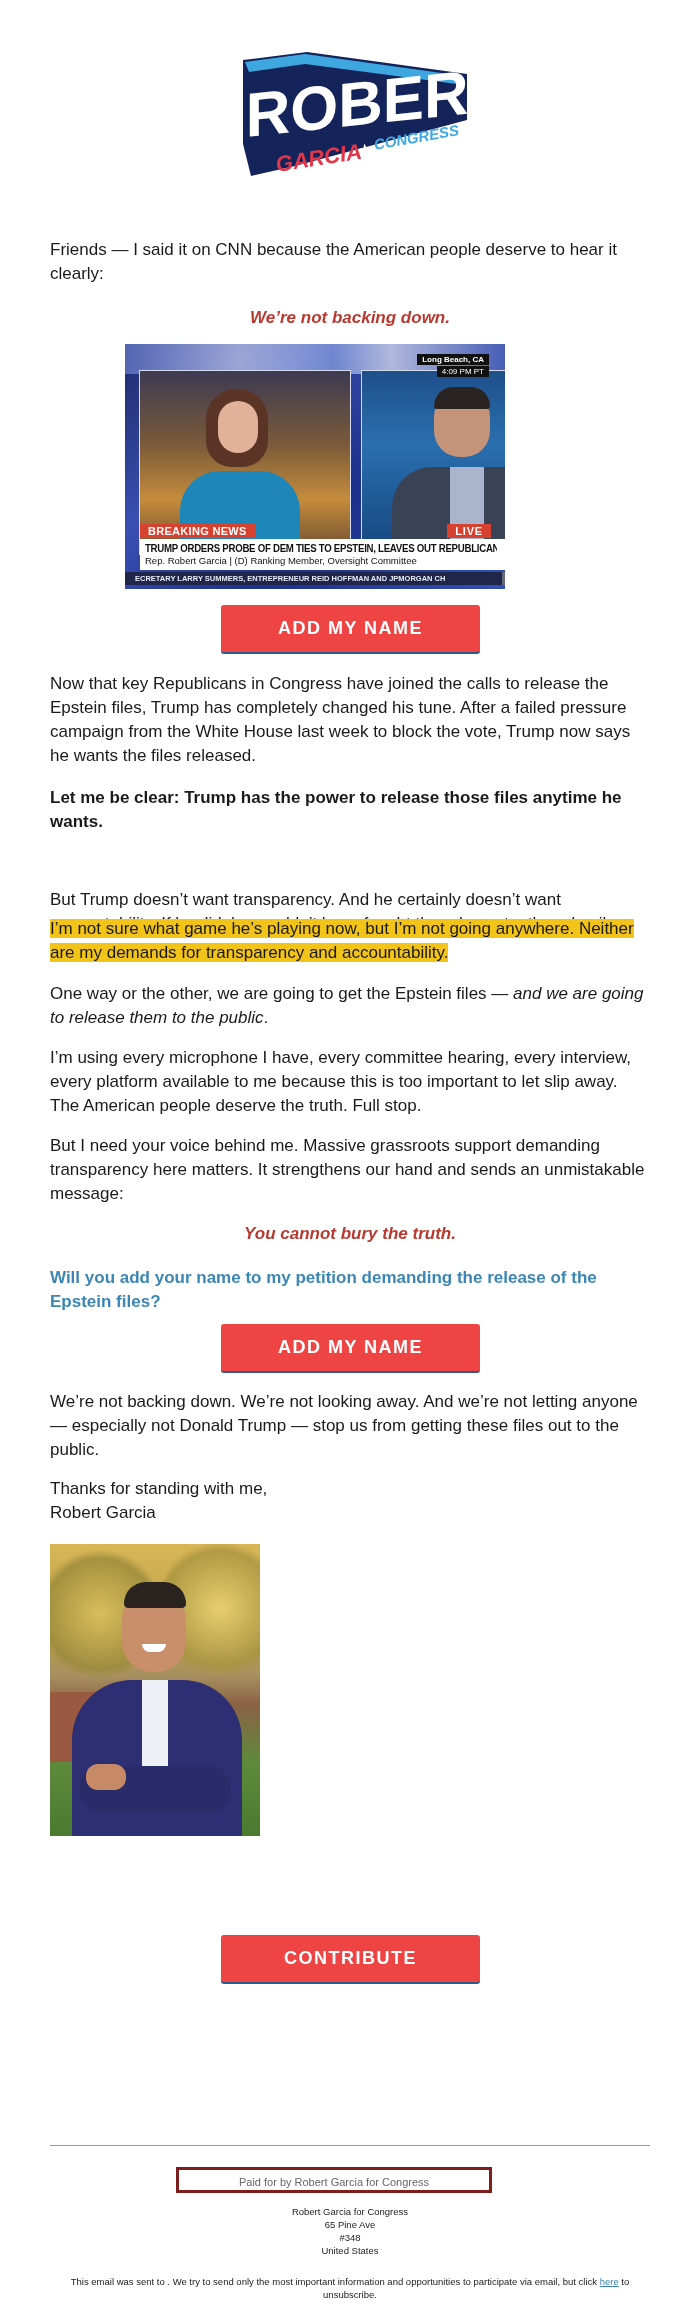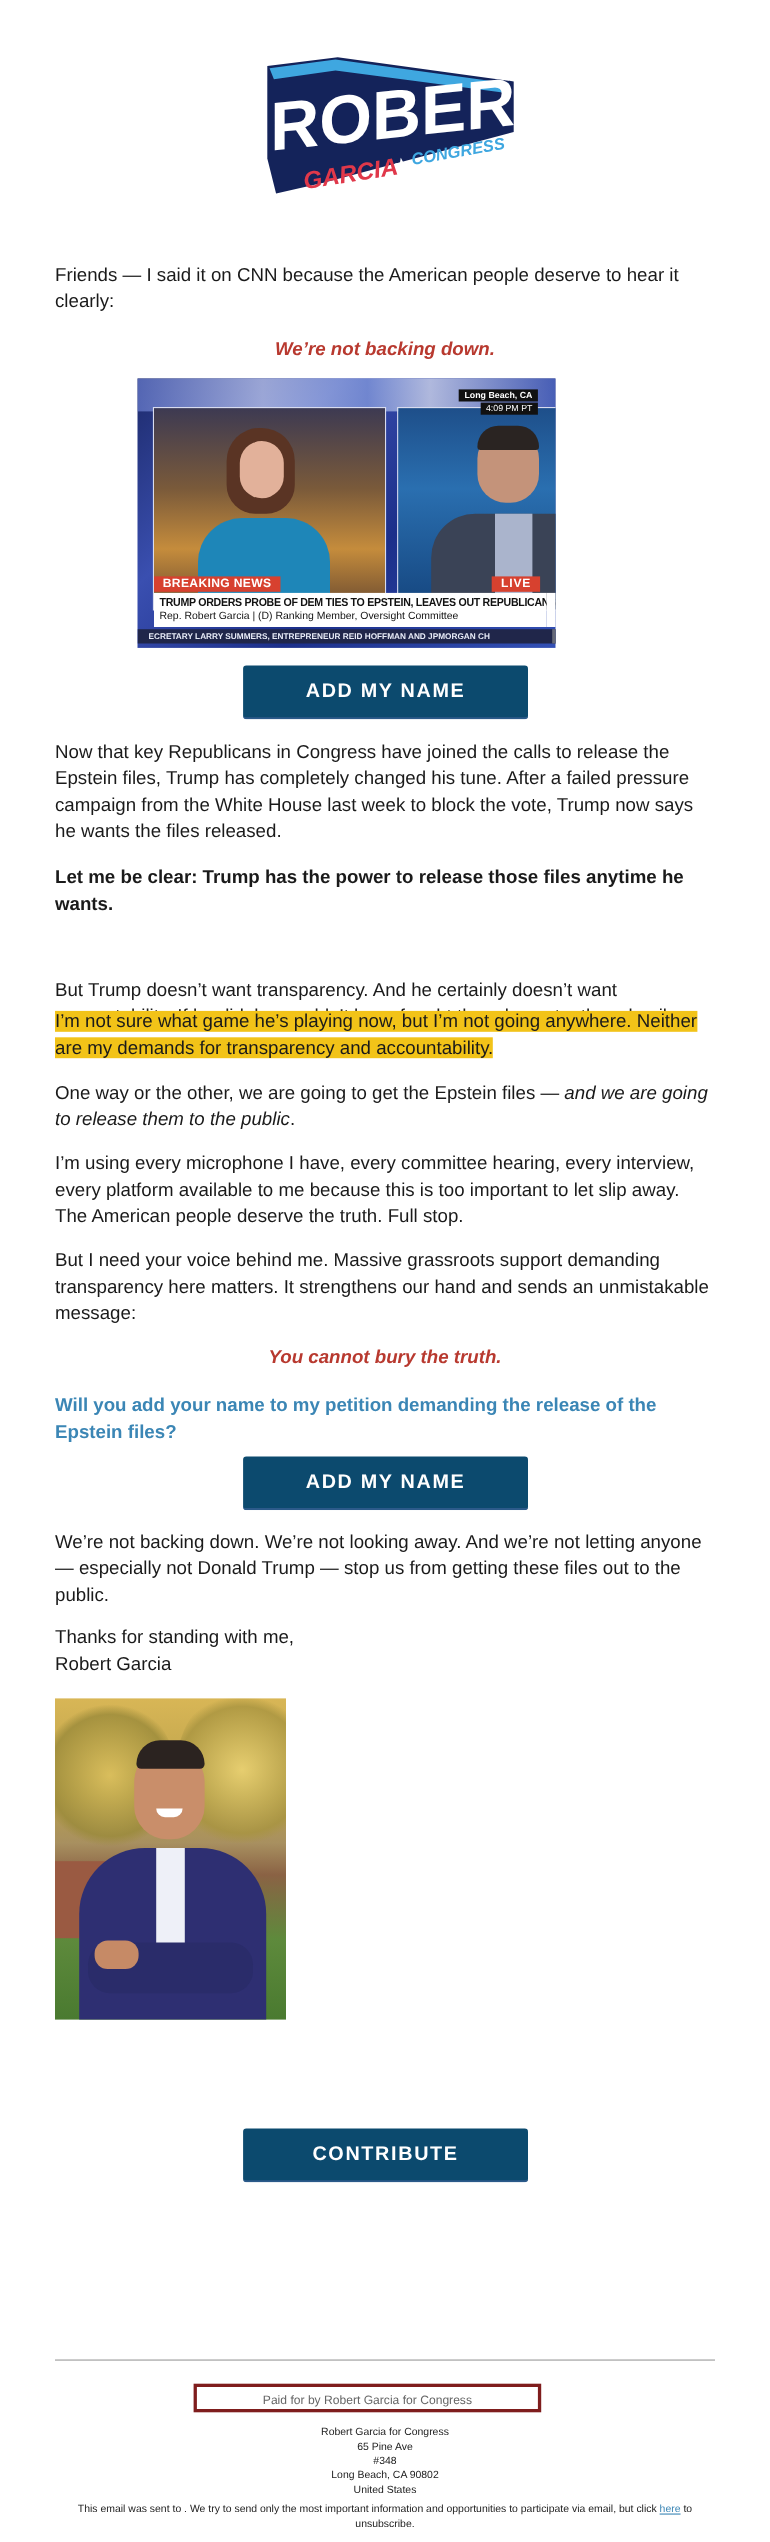--- a/index.html
+++ b/index.html
@@ -74,21 +74,21 @@
     .cnn .chyron .s { font-size:9.5px; color:#111; white-space:nowrap; line-height:12px; }
     .cnn .cnnbox { position:absolute; left:372px; top:195px; width:60px; height:31px; background:#fff; text-align:center; }
     .cnn .cnnbox .logo-t { color:#cc0000; font-size:17px; font-weight:bold; letter-spacing:-1px; line-height:20px; }
     .cnn .cnnbox .nas { font-size:5.5px; color:#333; line-height:8px; }
     .cnn .ticker { position:absolute; left:0; top:228px; width:432px; height:13px; background:#20264a; color:#e8ecf8; font-size:7.5px; font-weight:bold; line-height:13px; white-space:nowrap; overflow:hidden; padding-left:10px; }
     .cnn .show { position:absolute; left:377px; top:228px; width:55px; height:13px; background:#666a78; color:#fff; font-size:5px; line-height:6px; text-align:center; font-weight:bold; padding-top:1px; }
 
     
     .btn {
       position: absolute; left: 171px; width: 259px; height: 49px;
-      background: #0c4a6e;
+      background: #ef4444;
       border-radius: 3px;
       border-bottom: 2px solid #2c5a8a;
       color: #ffffff;
       font-weight: bold;
       font-size: 18px;
       letter-spacing: 1.5px;
       text-align: center;
       line-height: 47px;
       cursor: pointer;
     }
@@ -221,20 +221,19 @@
 
   <a class="btn" style="top:1935px;">CONTRIBUTE</a>
 
   <div class="divider"></div>
   <div class="paid">Paid for by Robert Garcia for Congress</div>
 
   <div class="addr">
     <div>Robert Garcia for Congress</div>
     <div>65 Pine Ave</div>
     <div>#348</div>
-    <div>Long Beach, CA 90802</div>
     <div>United States</div>
   </div>
 
   <div class="unsub">
     <span>This email was sent to . We try to send only the most important information and opportunities to participate via email, but click </span><a>here</a><span> to unsubscribe.</span>
   </div>
 </div>
 
 </body></html>

